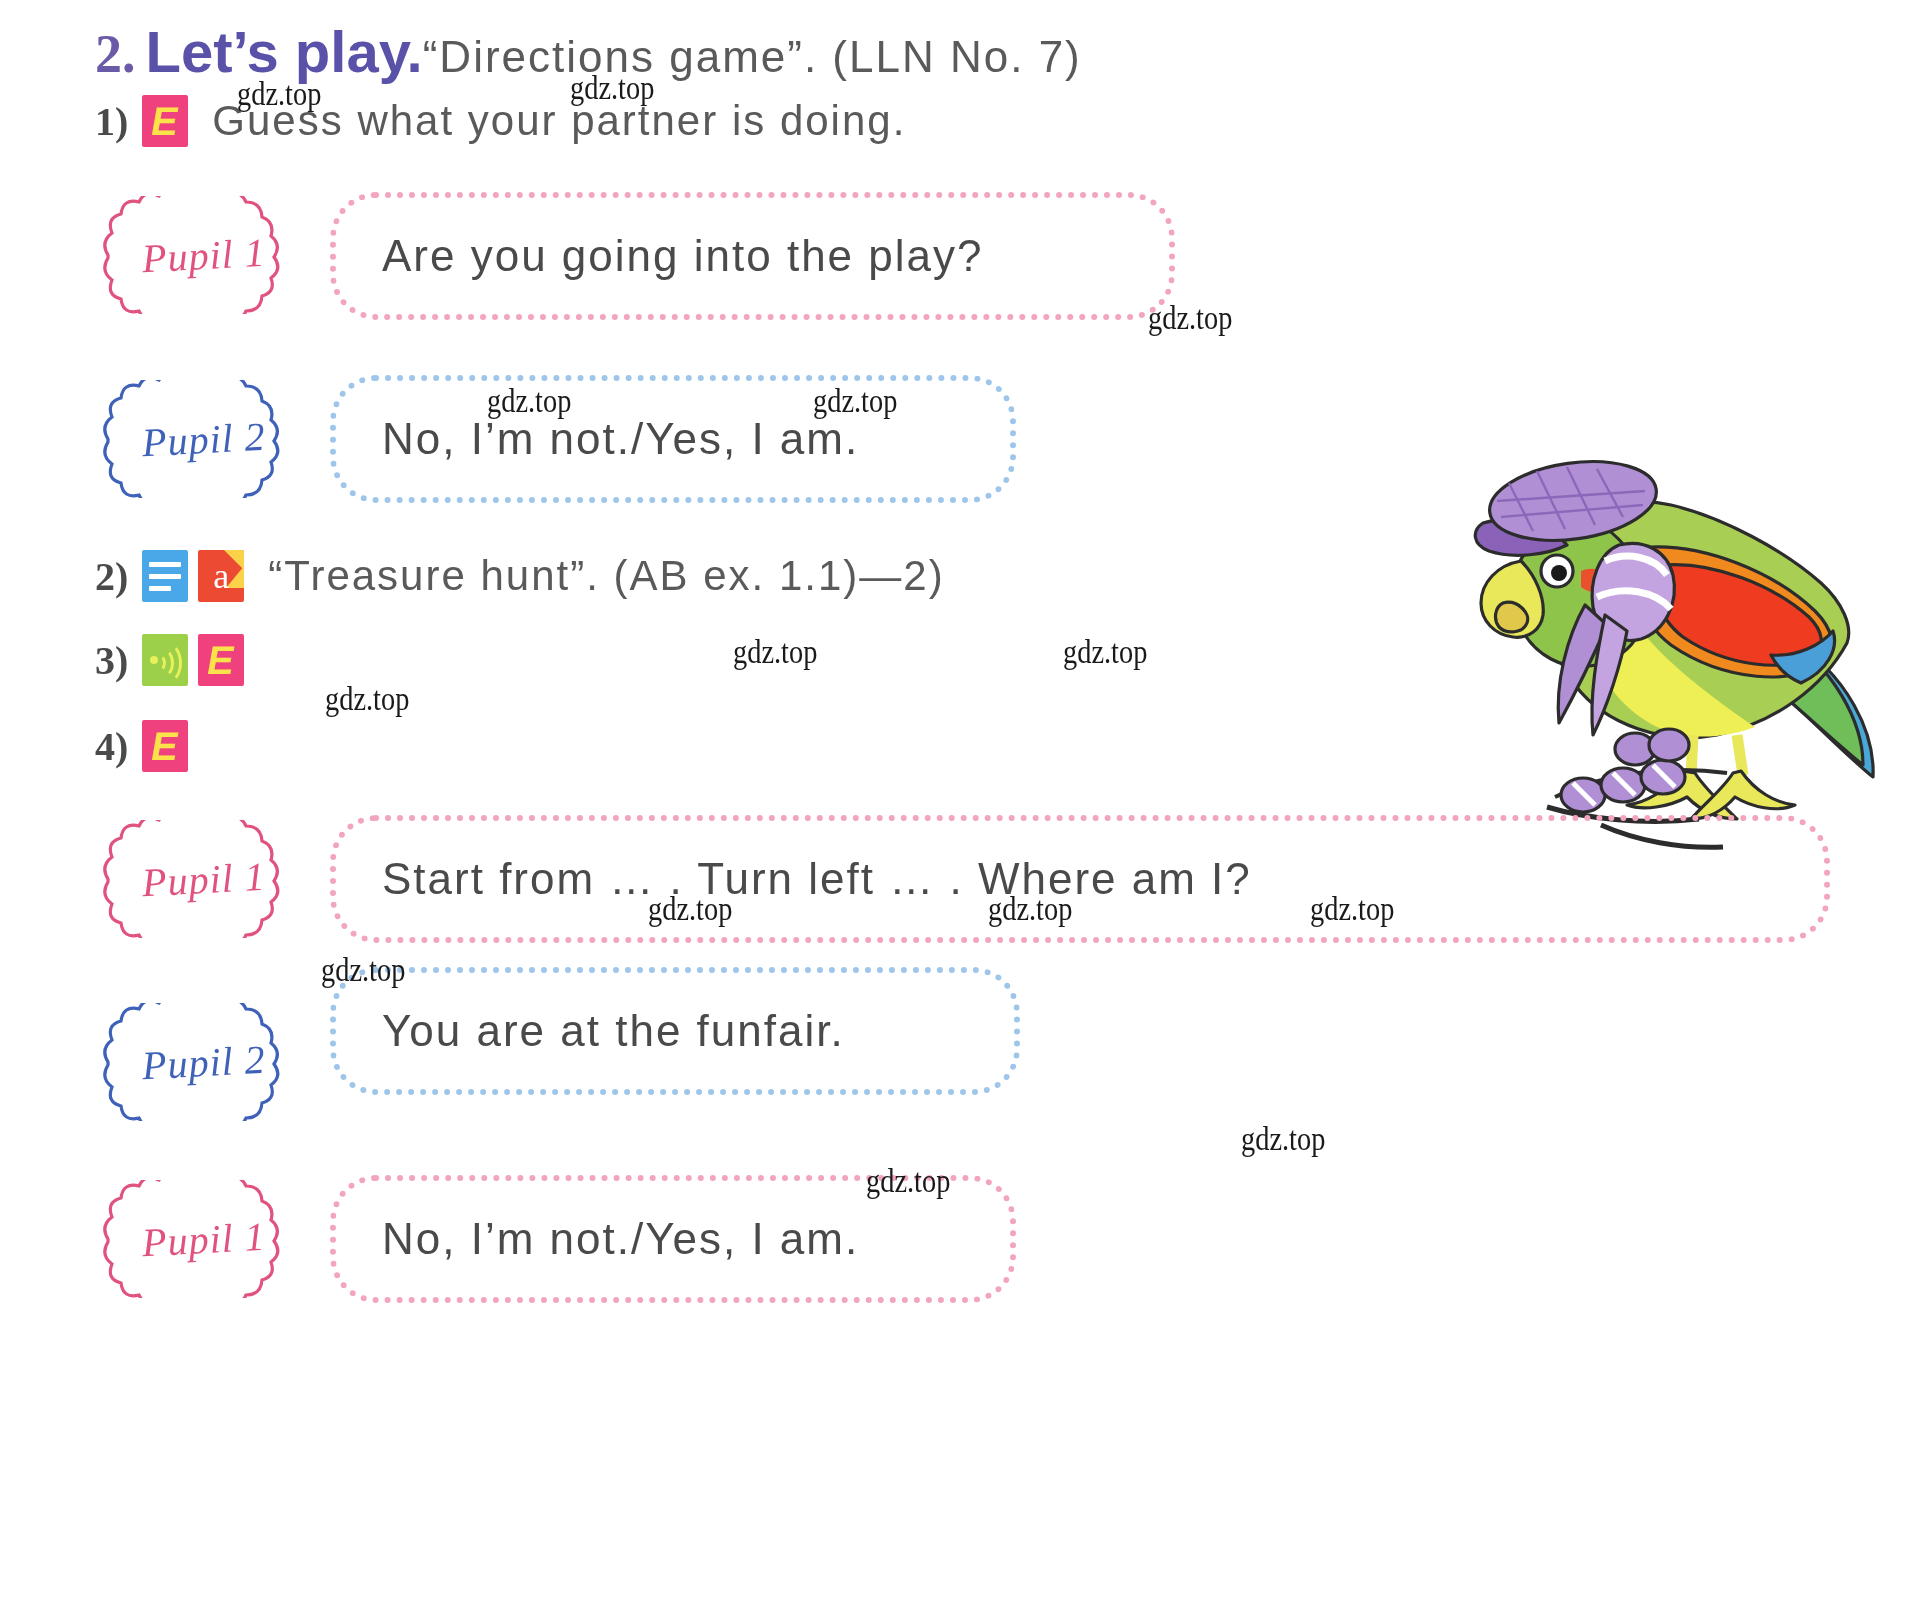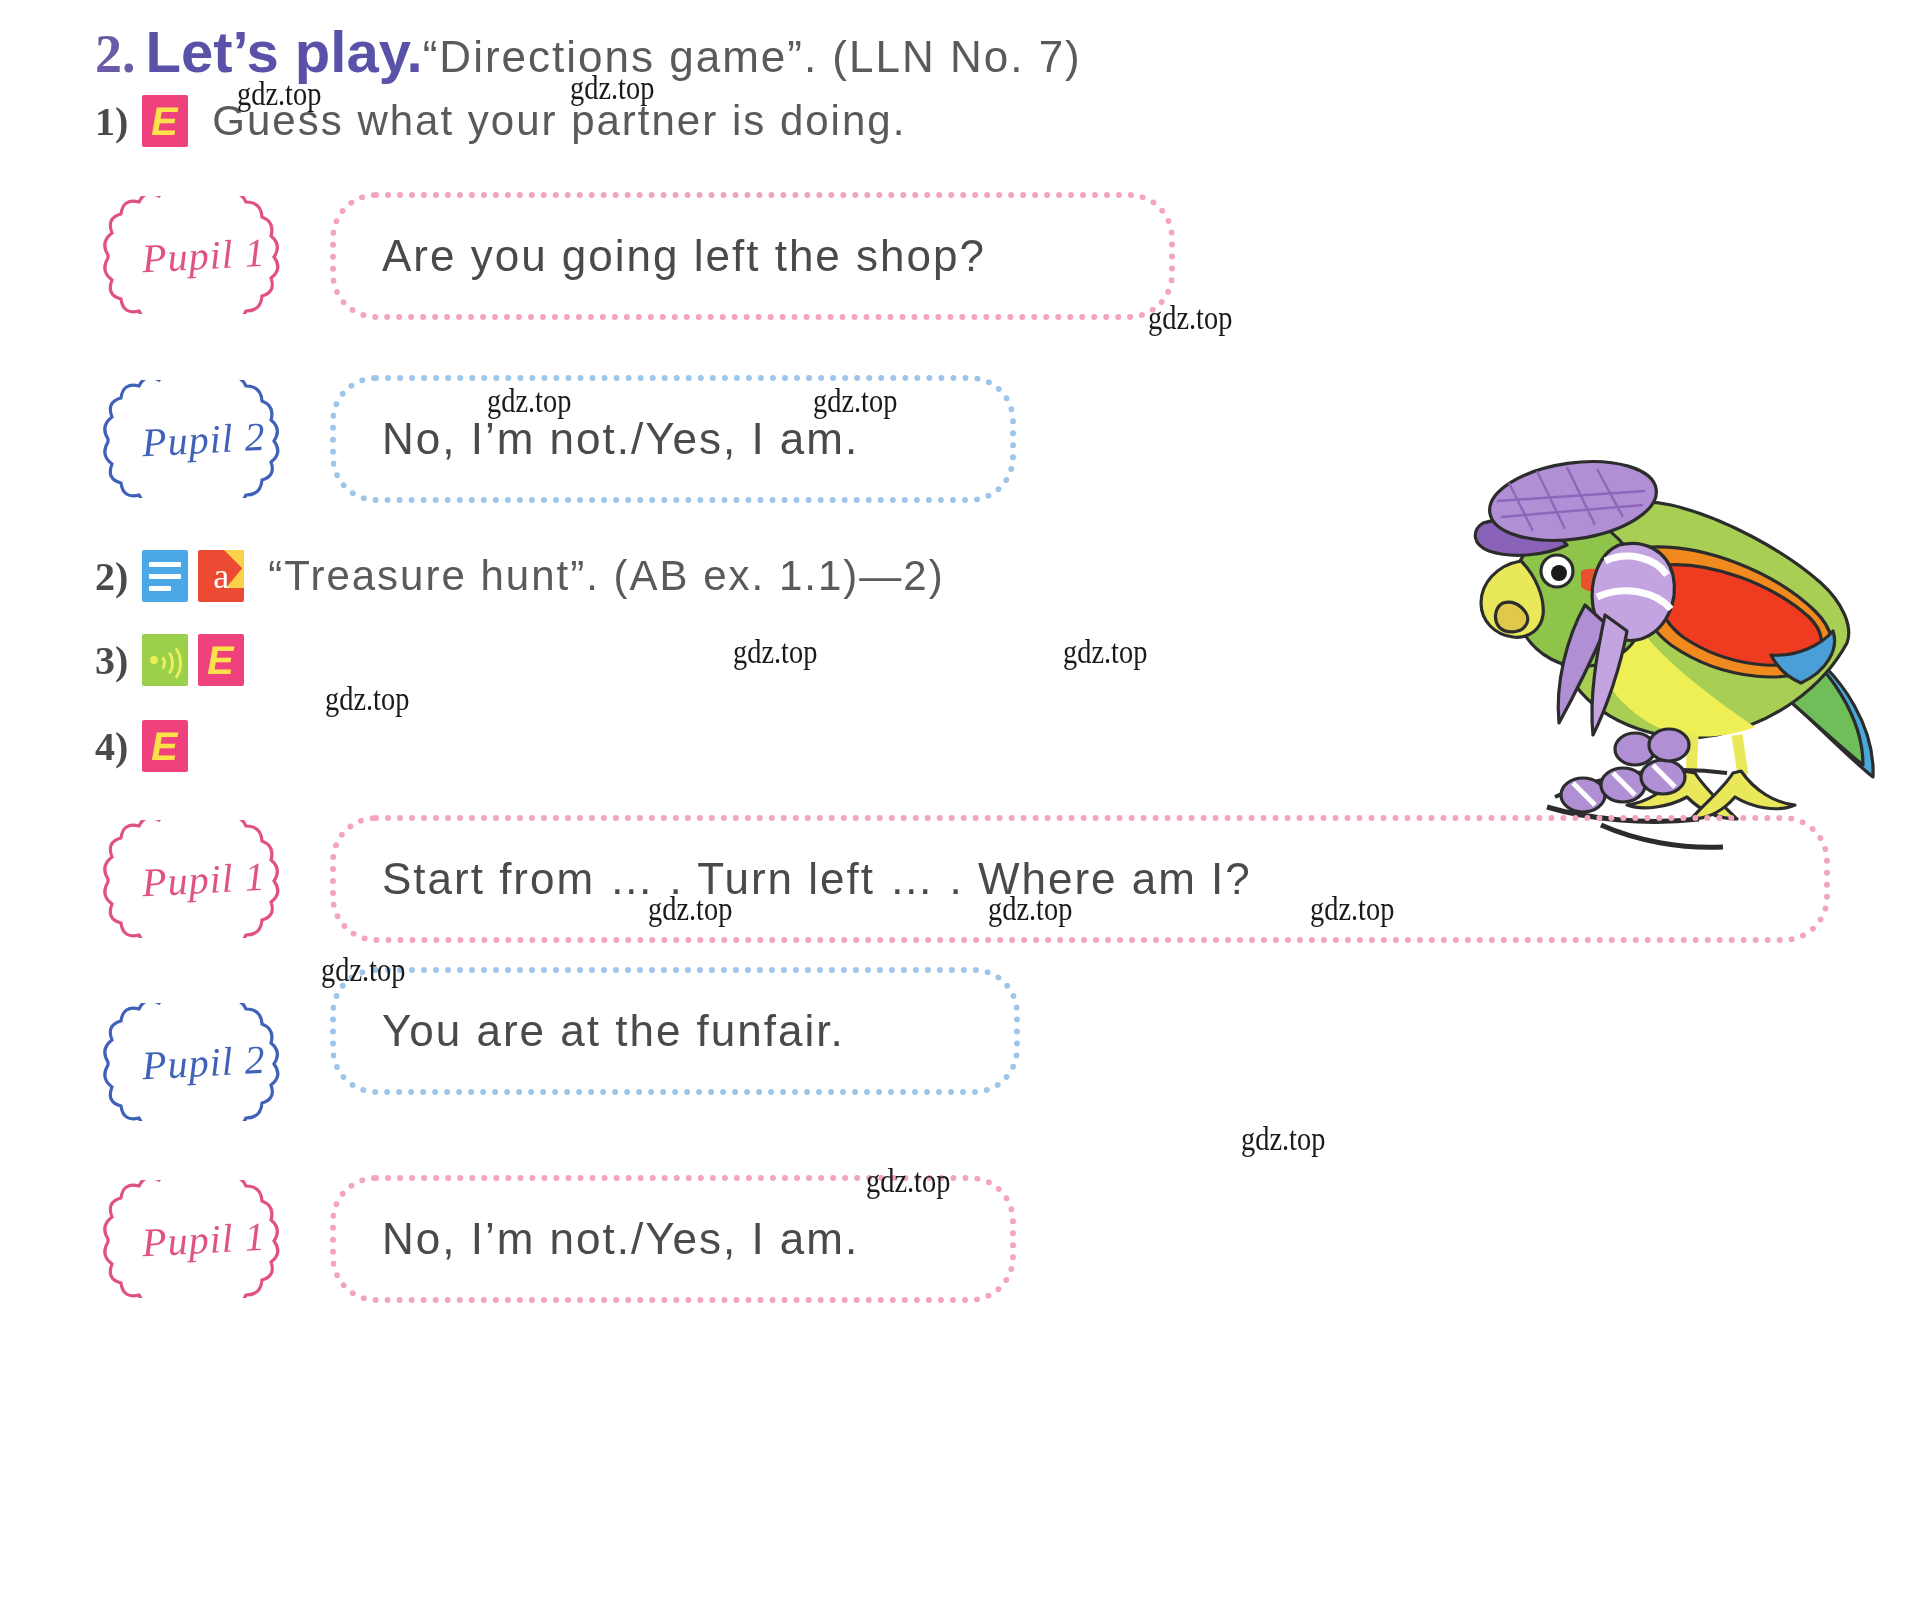--- a/index.html
+++ b/index.html
@@ -153,21 +153,21 @@
   </div>
 
   <div class="dlg">
     <div class="cloud pink" style="left:88px;top:196px;">
       <svg width="232" height="118" viewBox="0 0 232 118">
         <path d="M20 59 q-8-13 4-22 q-6-15 9-19 q2-16 18-12 q6-13 20-6 q9-12 22-4 q11-10 22-1 q13-8 23 3 q14-5 20 8 q15 0 16 15 q13 5 9 19 q11 9 3 21 q9 12-3 21 q5 14-9 18 q-1 15-16 15 q-6 13-20 8 q-10 11-23 3 q-11 9-22-1 q-13 8-22-4 q-14 7-20-6 q-16 4-18-12 q-15-4-9-19 q-12-9-4-22 z" fill="#ffffff" stroke="#e0537e" stroke-width="3.2"></path>
       </svg>
       <span class="lbl">Pupil 1</span>
     </div>
     <div class="bubble pink" style="left:330px;top:192px;width:845px;height:128px;">
-      <span class="say">Are you going left the shop?</span>
+      <span class="say">Are you going into the play?</span>
     </div>
   </div>
 
   <div class="dlg">
     <div class="cloud blue" style="left:88px;top:380px;">
       <svg width="232" height="118" viewBox="0 0 232 118">
         <path d="M20 59 q-8-13 4-22 q-6-15 9-19 q2-16 18-12 q6-13 20-6 q9-12 22-4 q11-10 22-1 q13-8 23 3 q14-5 20 8 q15 0 16 15 q13 5 9 19 q11 9 3 21 q9 12-3 21 q5 14-9 18 q-1 15-16 15 q-6 13-20 8 q-10 11-23 3 q-11 9-22-1 q-13 8-22-4 q-14 7-20-6 q-16 4-18-12 q-15-4-9-19 q-12-9-4-22 z" fill="#ffffff" stroke="#3f62b8" stroke-width="3.2"></path>
       </svg>
       <span class="lbl">Pupil 2</span>
     </div>

